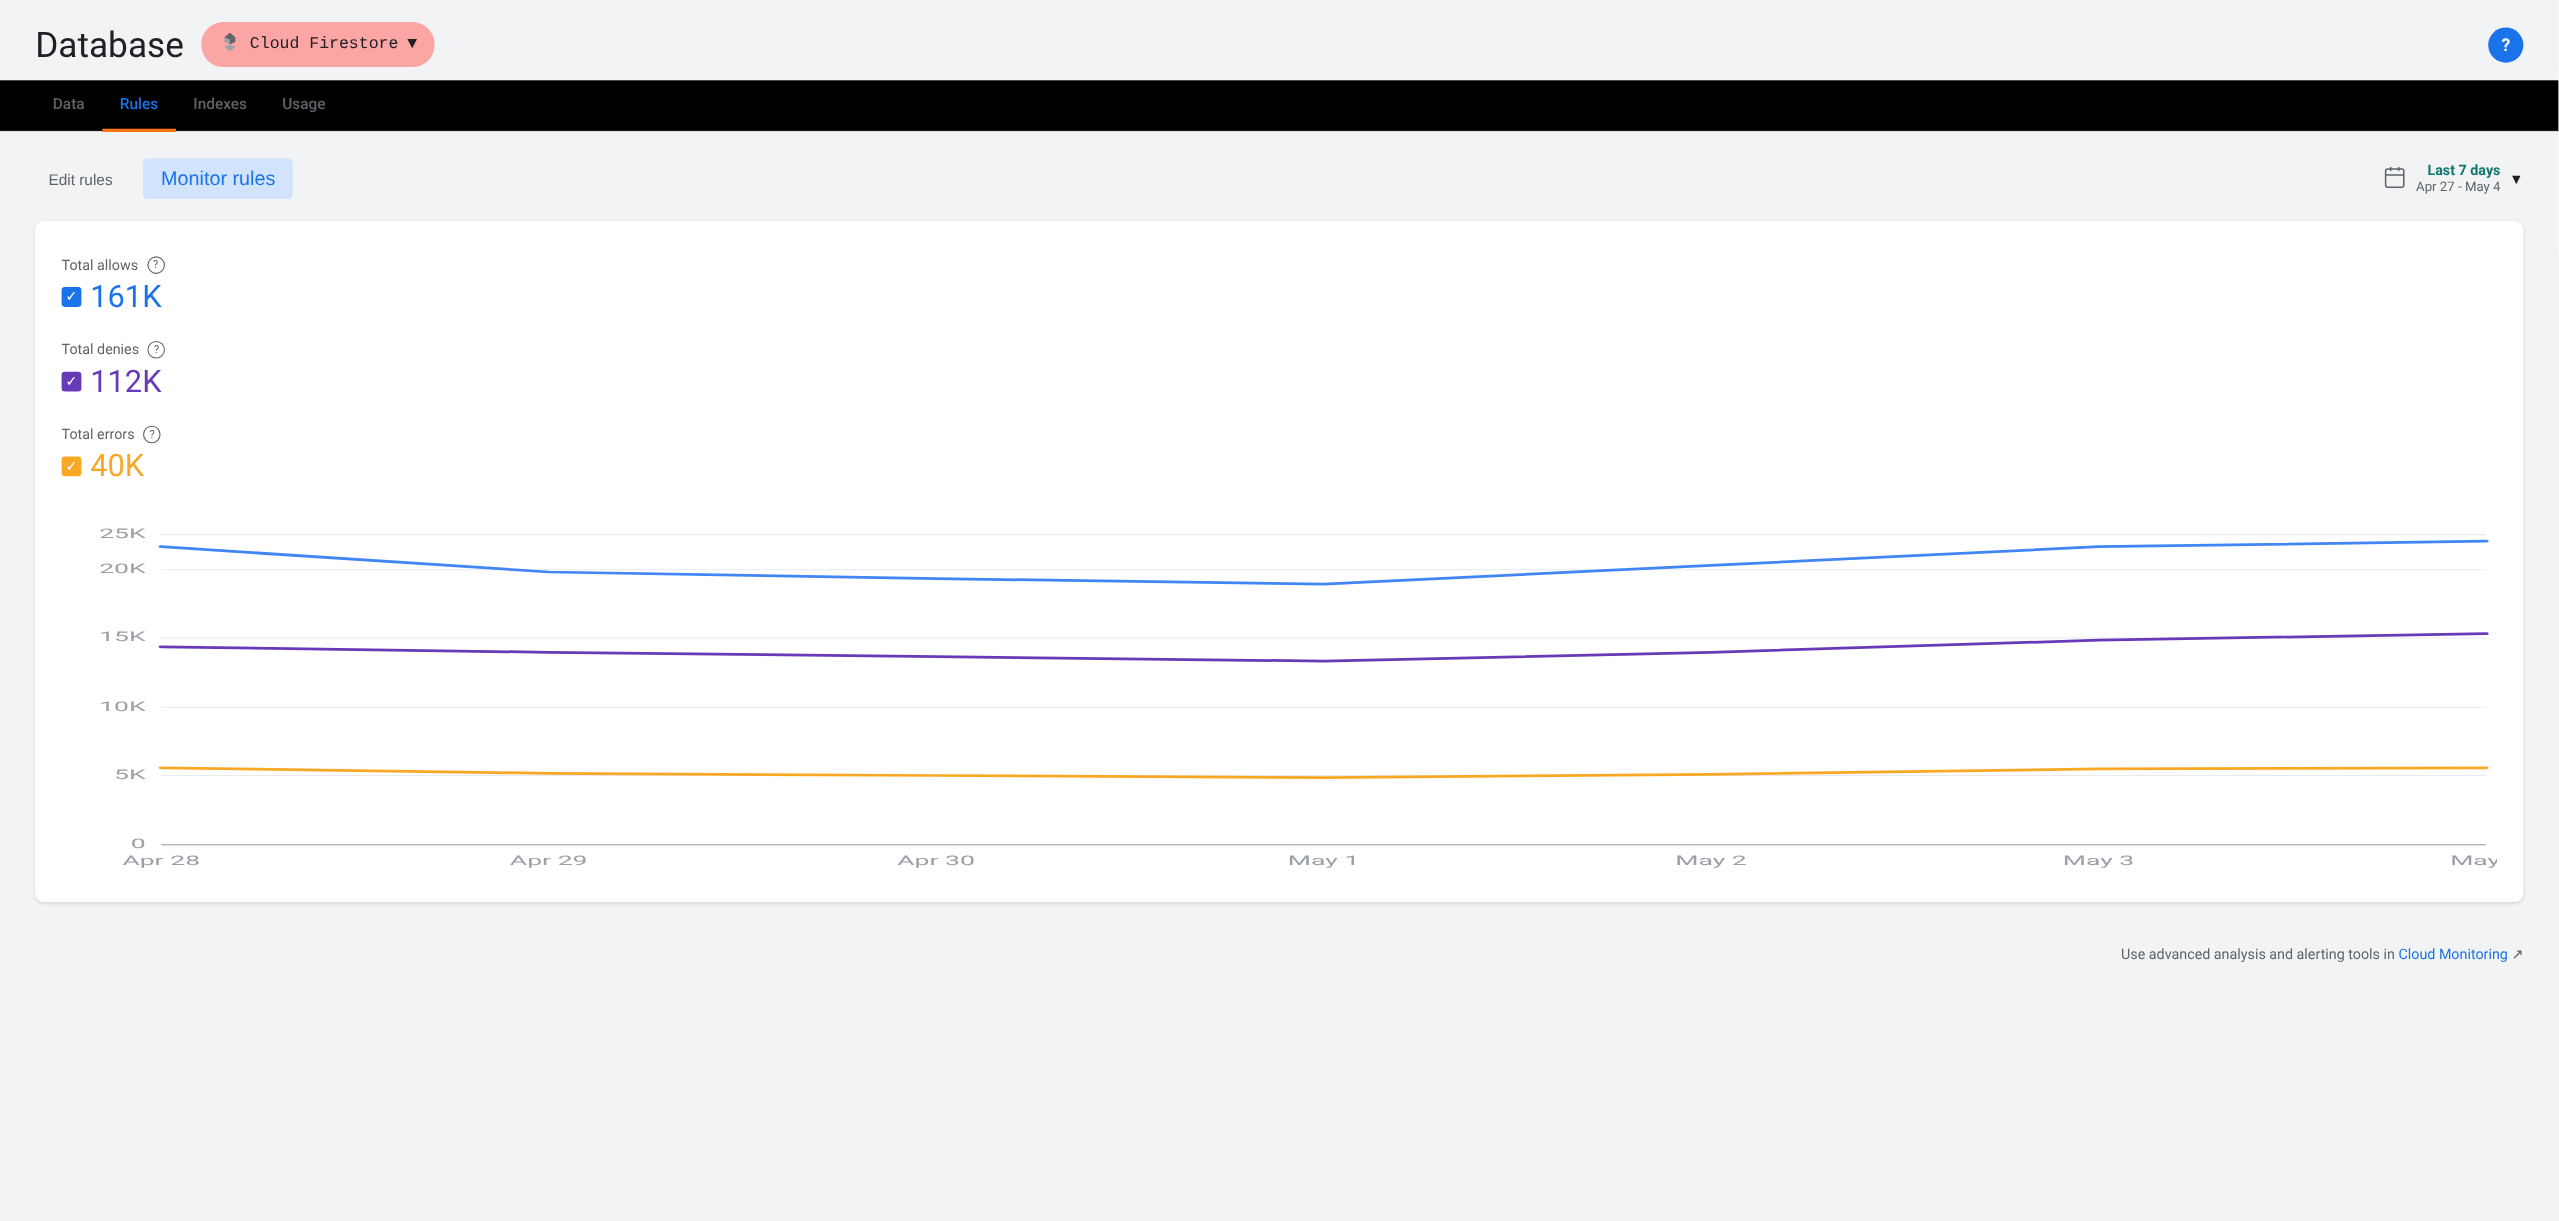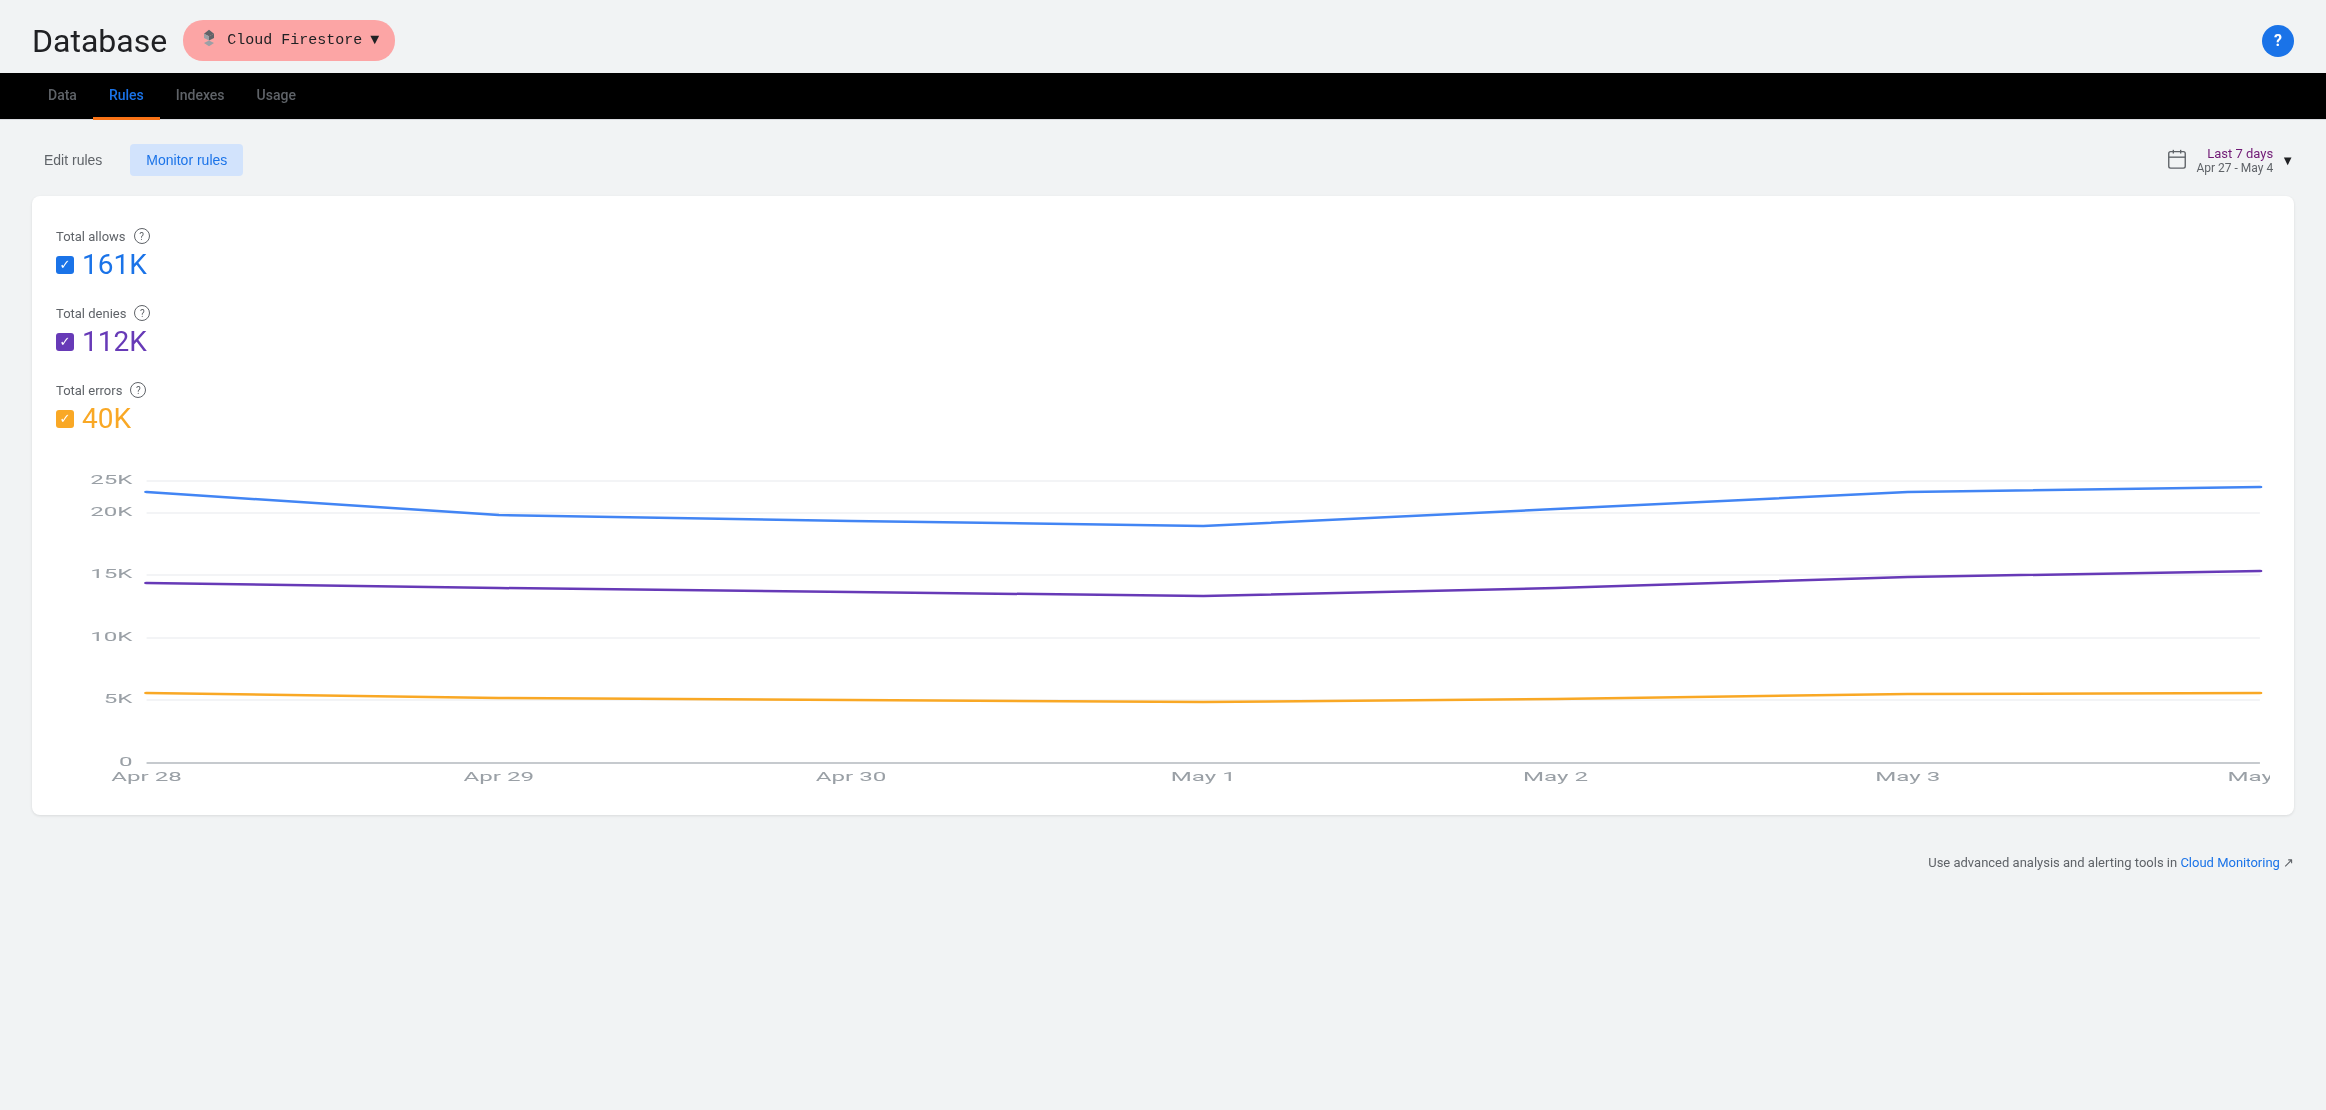--- a/index.html
+++ b/index.html
@@ -84,42 +84,42 @@
       font-size: 14px;
       color: #5f6368;
       cursor: pointer;
       padding: 8px 12px;
       font-weight: 500;
     }
     .monitor-rules-btn {
       background: #d2e3fc;
       border: none;
       border-radius: 4px;
-      font-size: 14px;
+      font-size: 18px;
       color: #1a73e8;
       cursor: pointer;
       padding: 8px 16px;
       font-weight: 500;
     }
     .date-picker {
       margin-left: auto;
       display: flex;
       align-items: center;
       gap: 8px;
       cursor: pointer;
       font-size: 13px;
       color: #202124;
     }
     .date-range-text {
       text-align: right;
     }
     .date-range-label {
       font-size: 13px;
-      font-weight: 400;
-      color: #701a75;
+      font-weight: 700;
+      color: #0f766e;
     }
     .date-range-sub {
       font-size: 12px;
       color: #5f6368;
     }
     .chart-card {
       background: white;
       border-radius: 8px;
       padding: 24px;
       box-shadow: 0 1px 3px rgba(0,0,0,0.1);

